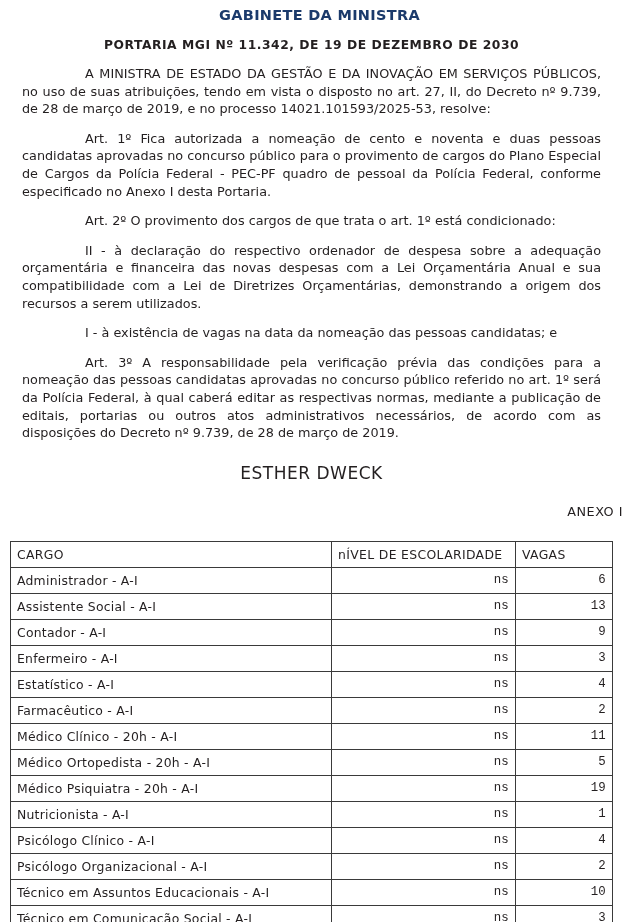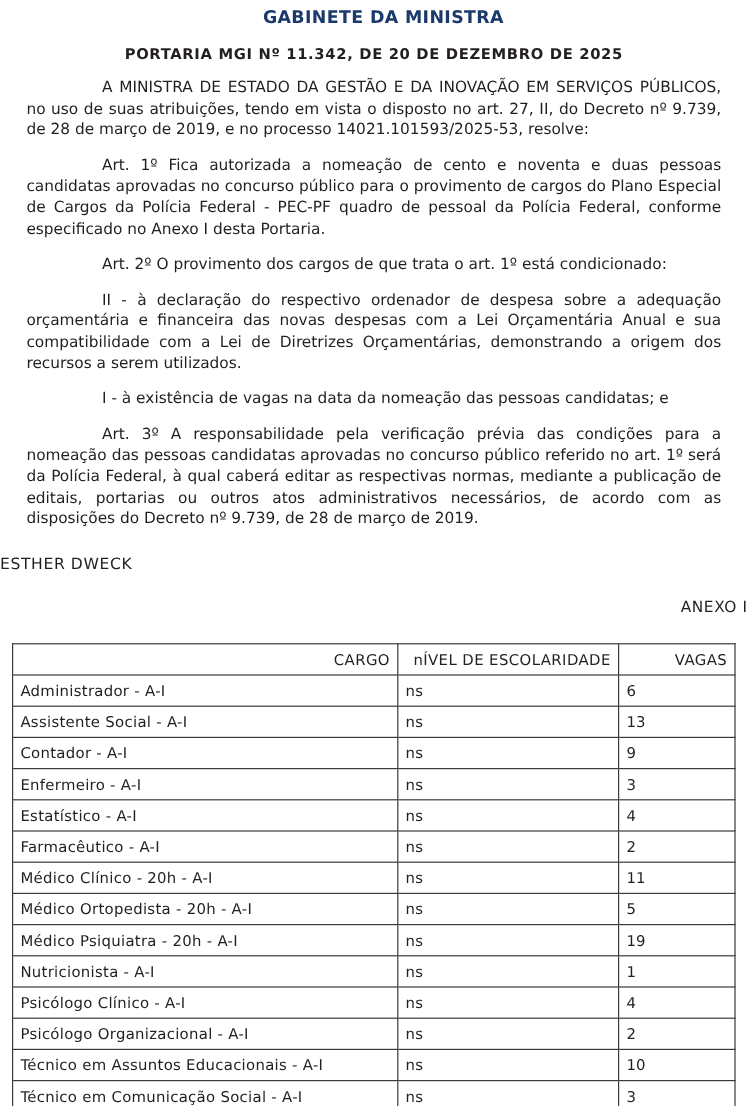--- a/index.html
+++ b/index.html
@@ -48,22 +48,22 @@
   }
   .para {
     margin: 12px;
     text-indent: 63px;
     text-align: justify;
     text-justify: inter-word;
   }
   .para:last-child { text-align: justify; }
   .signature {
     margin: 21px 0 0 0;
-    text-align: left;
-    font-size: 13px;
+    text-align: center;
+    font-size: 17px;
     letter-spacing: 0.5px;
     color: #231f20;
   }
   .annex {
     margin: 21px 0 0 0;
     text-align: right;
     font-size: 12.8px;
     letter-spacing: 0.5px;
     color: #231f20;
   }
@@ -80,45 +80,46 @@
   table.anexo col.c-vagas { width: 97px; }
   table.anexo th, table.anexo td {
     border: 1px solid #3a3a3a;
     height: 25px;
     padding: 0 6px;
     font-weight: normal;
     vertical-align: middle;
     line-height: 15px;
   }
   table.anexo th {
-    text-align: right;
+    text-align: left;
     letter-spacing: 0.35px;
   }
   td.cargo {
     text-align: left;
     letter-spacing: 0.25px;
     padding-left: 8px;
   }
   td.total-label {
     text-align: center;
     letter-spacing: 0.25px;
   }
   td.nivel, td.vagas {
-    text-align: left;
+    text-align: right;
     letter-spacing: 0.2px;
+    font-family: Liberation Mono, monospace;
   }
 </style>
 </head>
 <body>
 
 <div class="page">
 
   <div class="doc-title">GABINETE DA MINISTRA</div>
 
-  <div class="doc-subtitle">PORTARIA MGI Nº 11.342, DE 20 DE DEZEMBRO DE 2025</div>
+  <div class="doc-subtitle">PORTARIA MGI Nº 11.342, DE 19 DE DEZEMBRO DE 2030</div>
 
   <div class="body-block">
     <p class="para">A MINISTRA DE ESTADO DA GESTÃO E DA INOVAÇÃO EM SERVIÇOS PÚBLICOS, no uso de suas atribuições, tendo em vista o disposto no art. 27, II, do Decreto nº 9.739, de 28 de março de 2019, e no processo 14021.101593/2025-53, resolve:</p>
     <p class="para">Art. 1º Fica autorizada a nomeação de cento e noventa e duas pessoas candidatas aprovadas no concurso público para o provimento de cargos do Plano Especial de Cargos da Polícia Federal - PEC-PF quadro de pessoal da Polícia Federal, conforme especificado no Anexo I desta Portaria.</p>
     <p class="para">Art. 2º O provimento dos cargos de que trata o art. 1º está condicionado:</p>
     <p class="para">II - à declaração do respectivo ordenador de despesa sobre a adequação orçamentária e financeira das novas despesas com a Lei Orçamentária Anual e sua compatibilidade com a Lei de Diretrizes Orçamentárias, demonstrando a origem dos recursos a serem utilizados.</p>
     <p class="para">I - à existência de vagas na data da nomeação das pessoas candidatas; e</p>
     <p class="para">Art. 3º A responsabilidade pela verificação prévia das condições para a nomeação das pessoas candidatas aprovadas no concurso público referido no art. 1º será da Polícia Federal, à qual caberá editar as respectivas normas, mediante a publicação de editais, portarias ou outros atos administrativos necessários, de acordo com as disposições do Decreto nº 9.739, de 28 de março de 2019.</p>
   </div>
 

